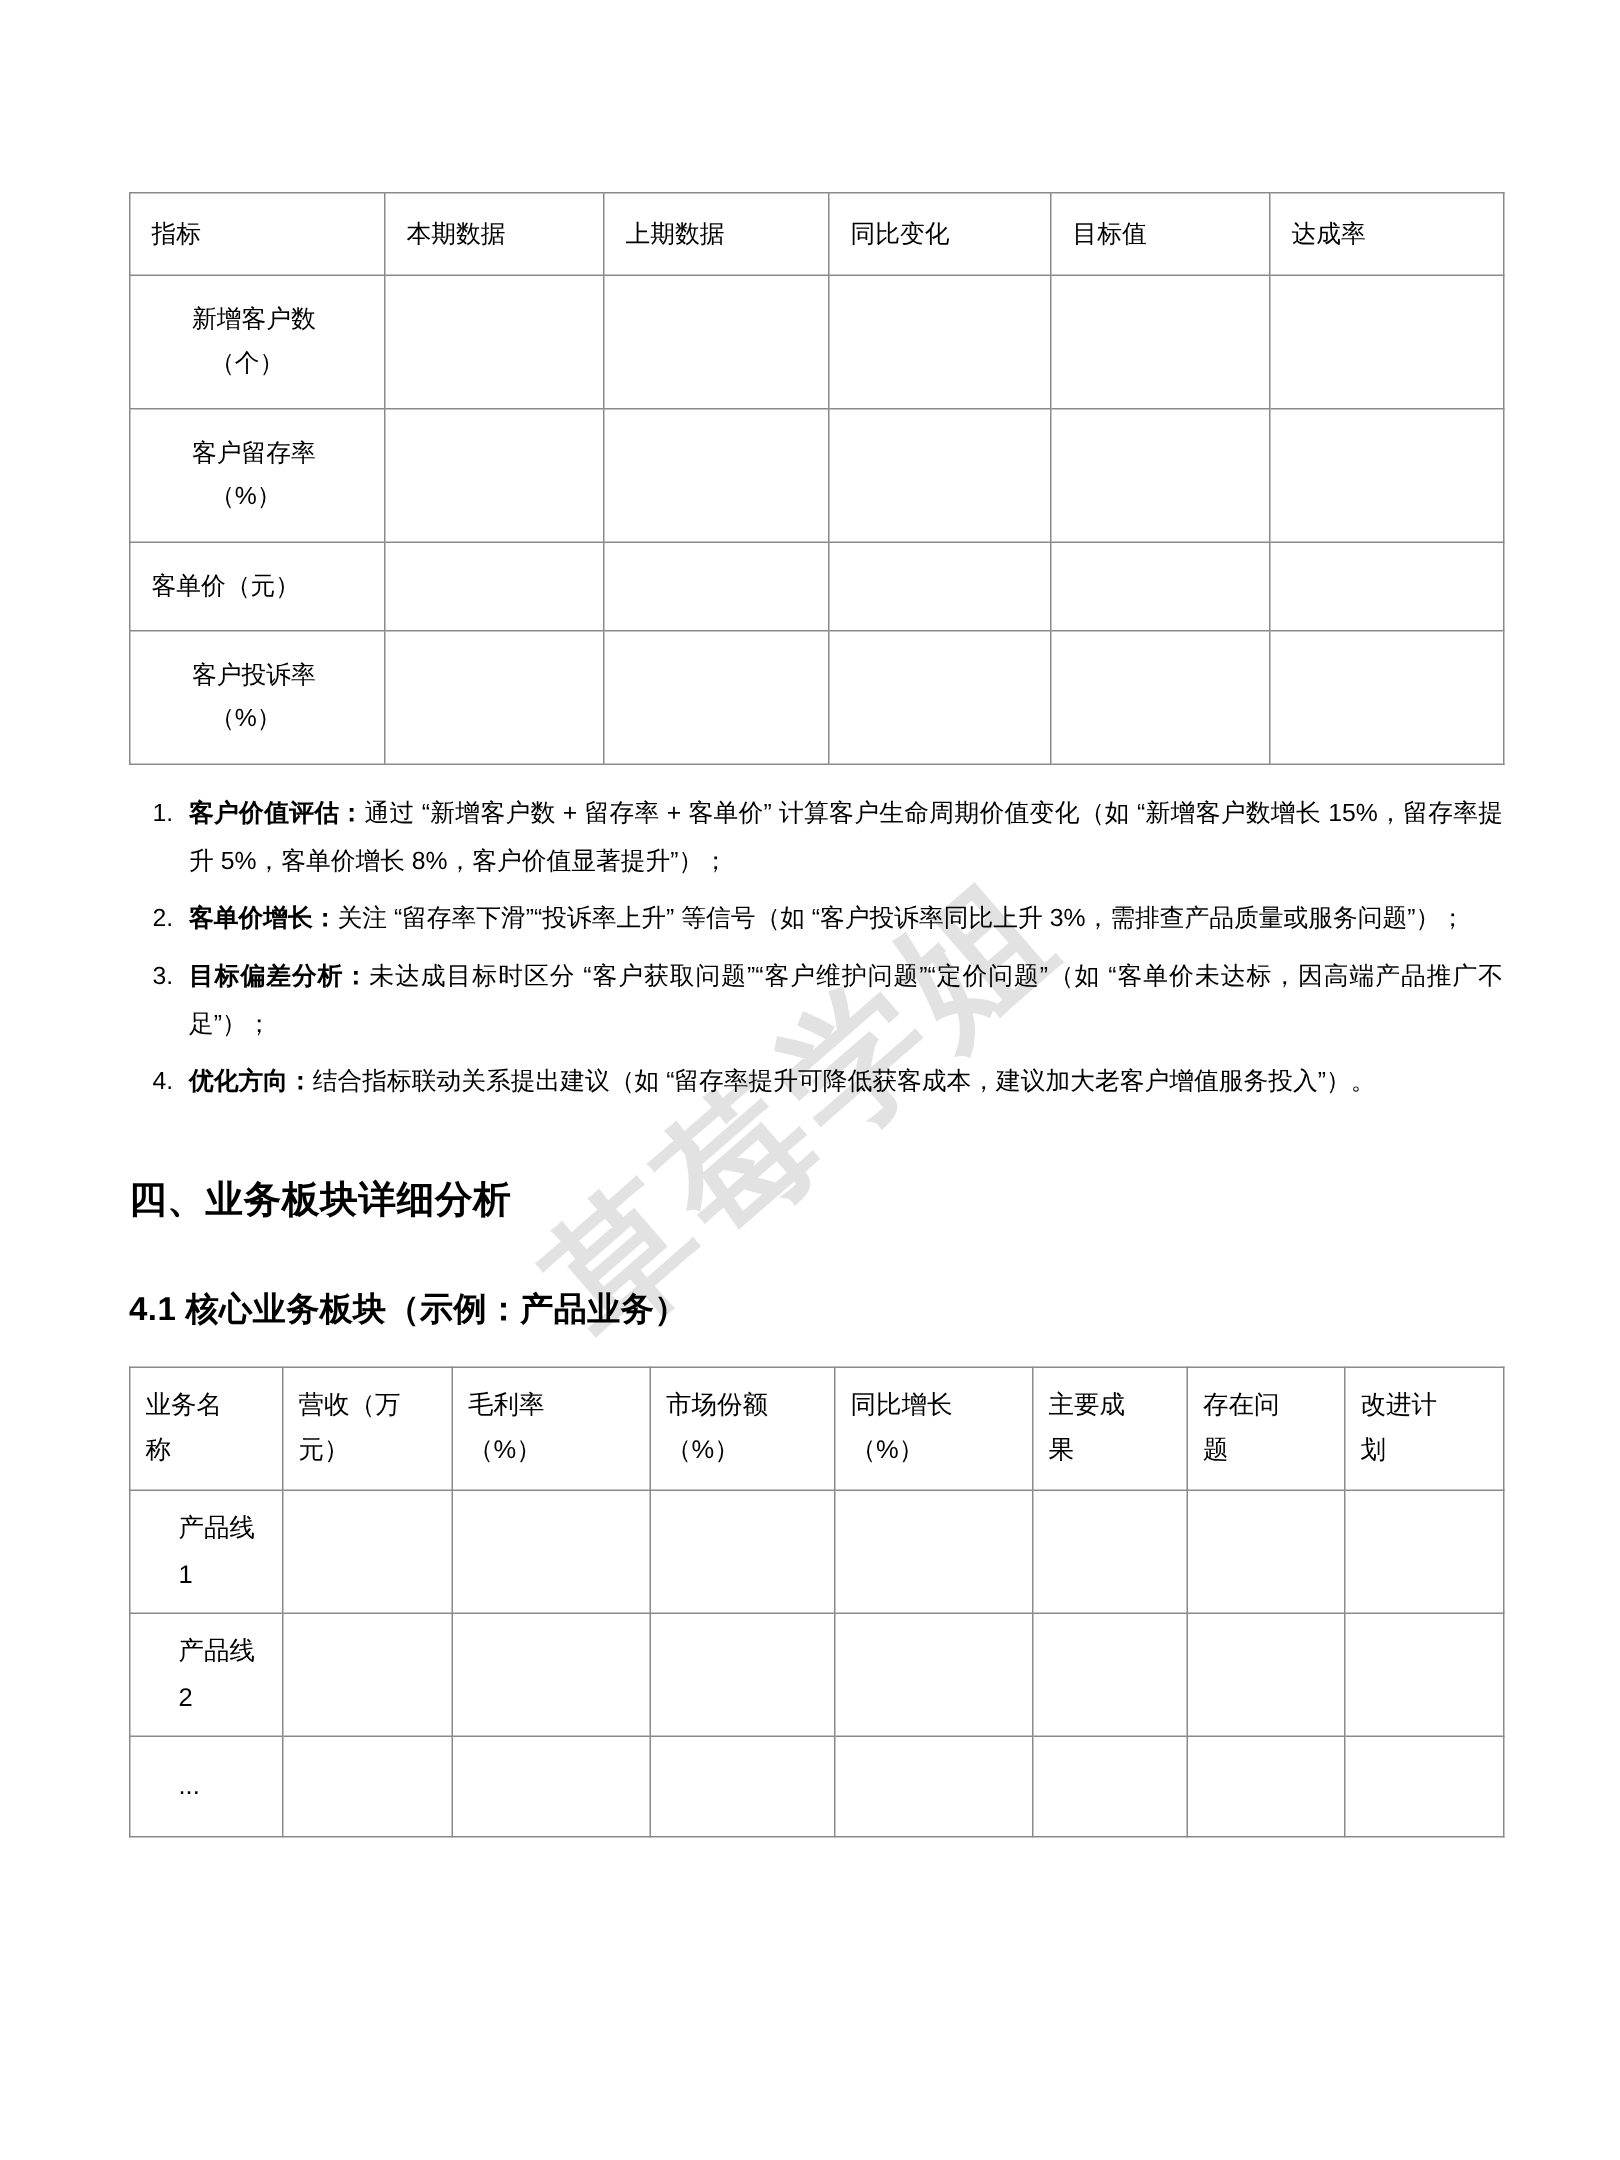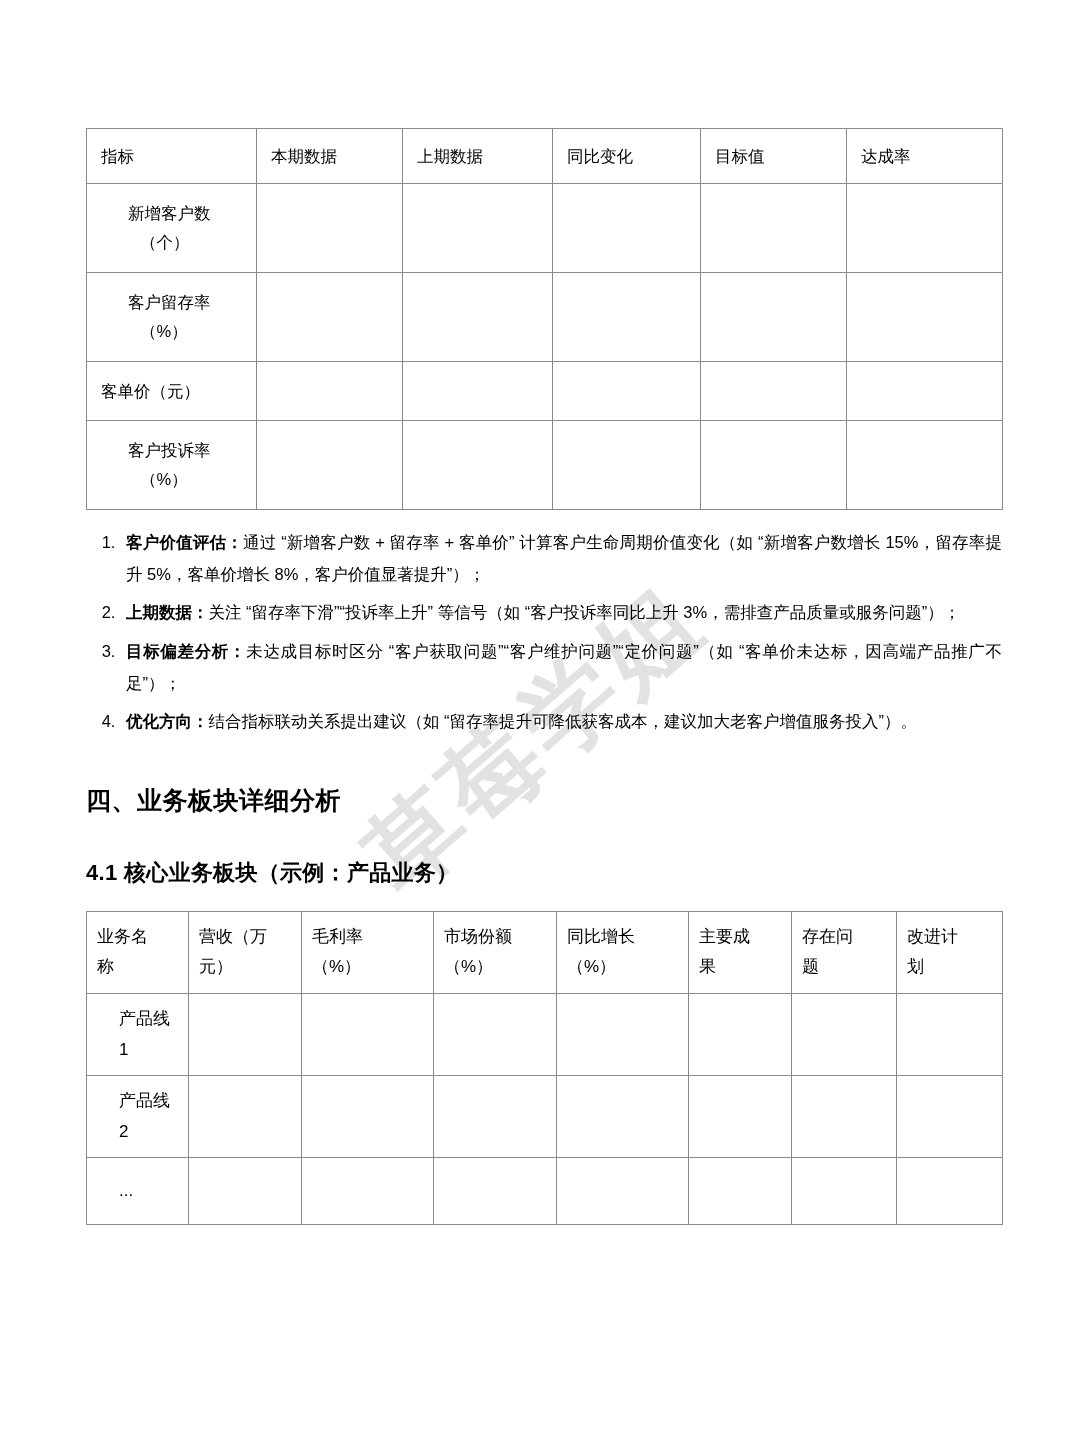--- a/index.html
+++ b/index.html
@@ -227,21 +227,21 @@
           <td></td>
         </tr>
       </tbody>
     </table>
 
     <ol class="analysis-list">
       <li>
         <span class="li-label">客户价值评估：</span><span>通过 “新增客户数 + 留存率 + 客单价” 计算客户生命周期价值变化（如 “新增客户数增长 15%，留存率提升 5%，客单价增长 8%，客户价值显著提升”）；</span>
       </li>
       <li>
-        <span class="li-label">上期数据：</span><span>关注 “留存率下滑”“投诉率上升” 等信号（如 “客户投诉率同比上升 3%，需排查产品质量或服务问题”）；</span>
+        <span class="li-label">客单价增长：</span><span>关注 “留存率下滑”“投诉率上升” 等信号（如 “客户投诉率同比上升 3%，需排查产品质量或服务问题”）；</span>
       </li>
       <li>
         <span class="li-label">目标偏差分析：</span><span>未达成目标时区分 “客户获取问题”“客户维护问题”“定价问题”（如 “客单价未达标，因高端产品推广不足”）；</span>
       </li>
       <li>
         <span class="li-label">优化方向：</span><span>结合指标联动关系提出建议（如 “留存率提升可降低获客成本，建议加大老客户增值服务投入”）。</span>
       </li>
     </ol>
 
     <h2 class="section-heading">四、业务板块详细分析</h2>

